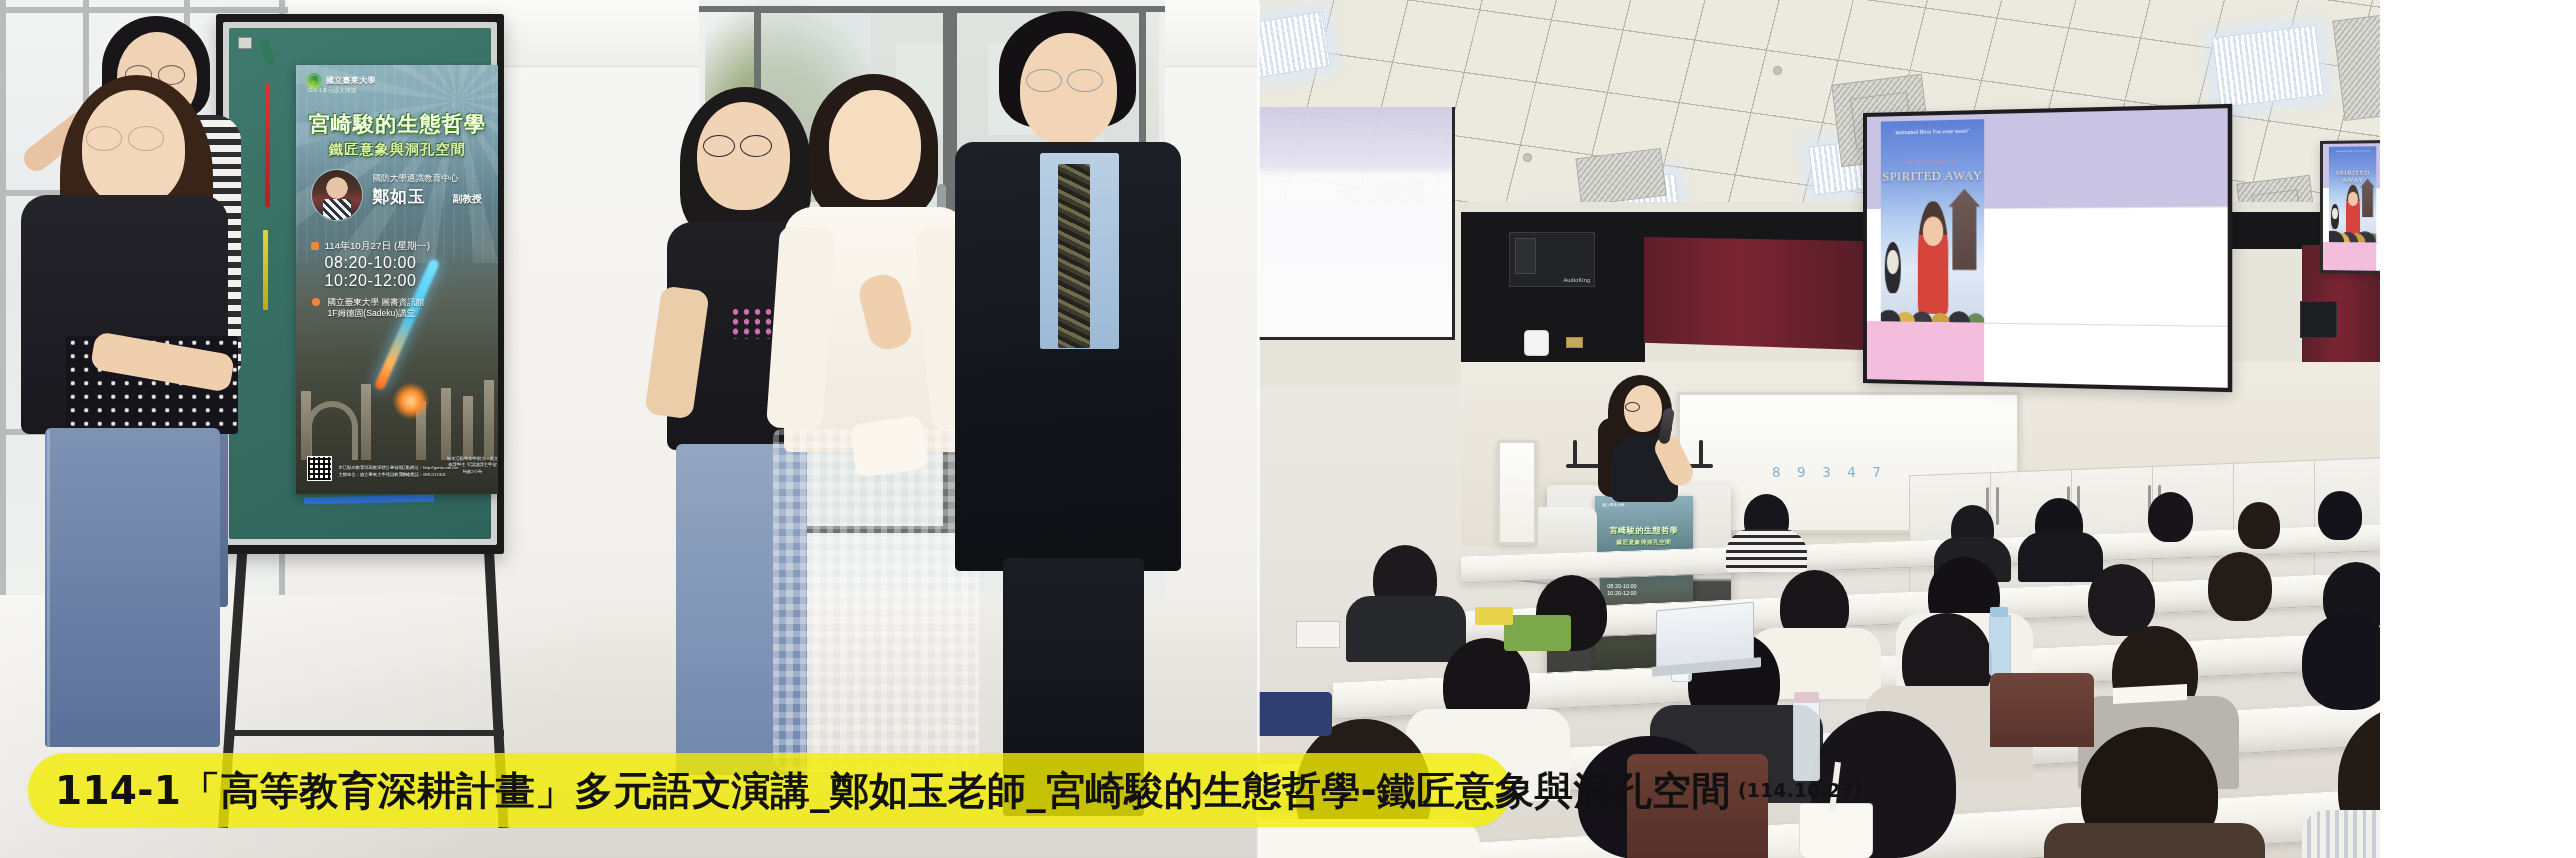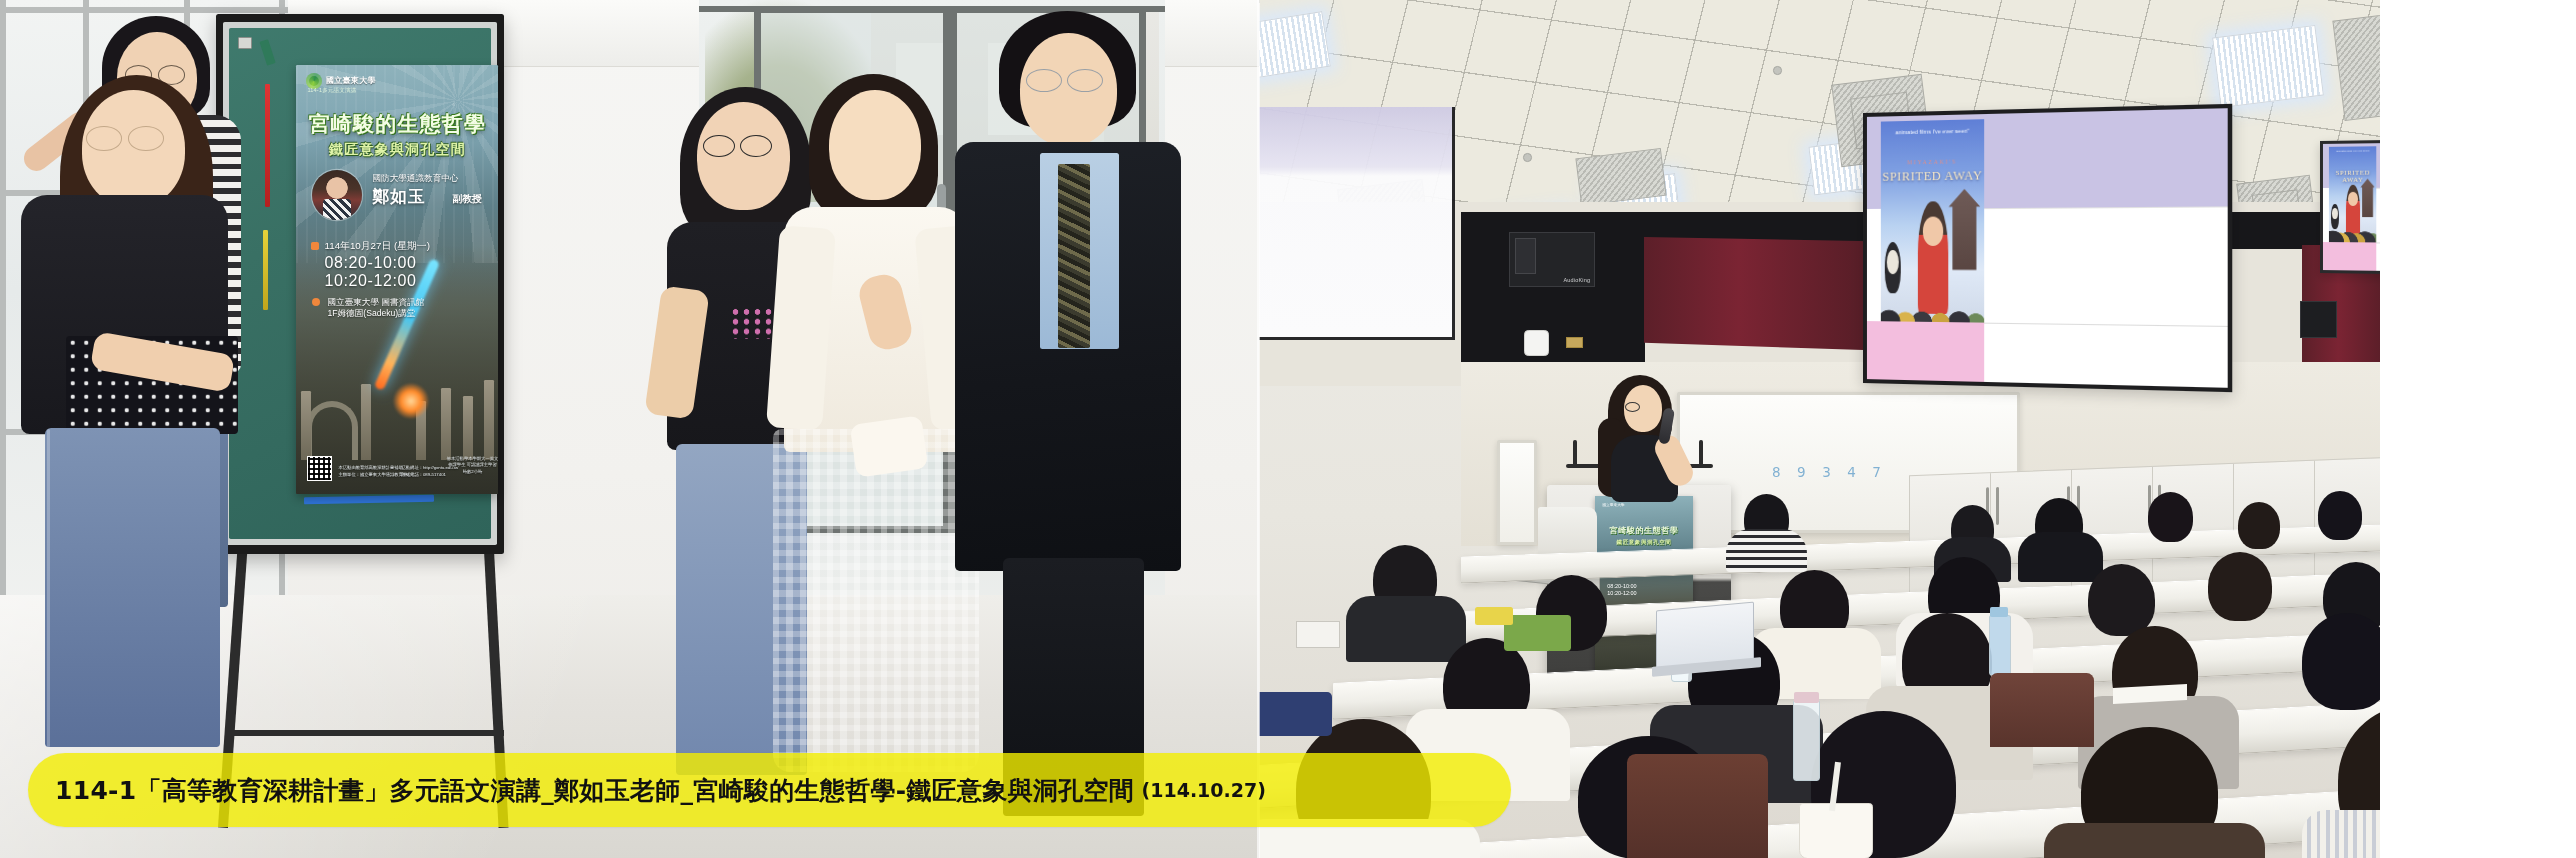--- a/index.html
+++ b/index.html
@@ -383,21 +383,21 @@
     position:absolute; left:28px; top:753px;
     width:1483px; height:74px;
     background:rgba(243,238,0,.80);
     border-radius:37px;
     display:flex; align-items:center;
     padding:0 27px;
     box-shadow:0 0.6px 1.8px rgba(0,0,0,.08);
   }
   #caption-text {
     font-family:"DejaVu Sans","Liberation Sans",sans-serif;
-    font-weight:700; font-size:25px; color:#111111;
+    font-weight:700; font-size:39px; color:#111111;
     letter-spacing:0.3px; white-space:nowrap; line-height:1;
   }
   #caption-date {
     font-family:"DejaVu Sans","Liberation Sans",sans-serif;
     font-weight:700; font-size:19px; color:#111111;
     margin-left:7.4px; white-space:nowrap;
   }
   .seam { position:absolute; top:0; bottom:0; width:2.5px; background:rgba(255,255,255,.65); }
 </style>
 </head>

